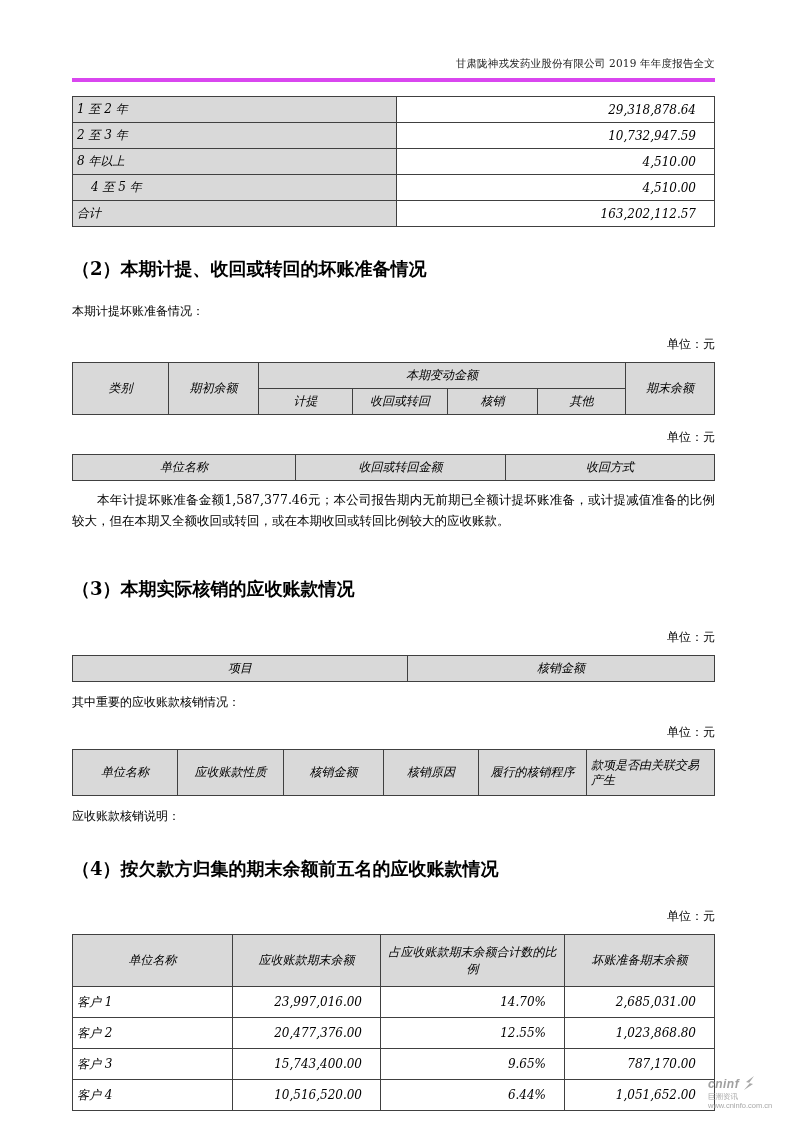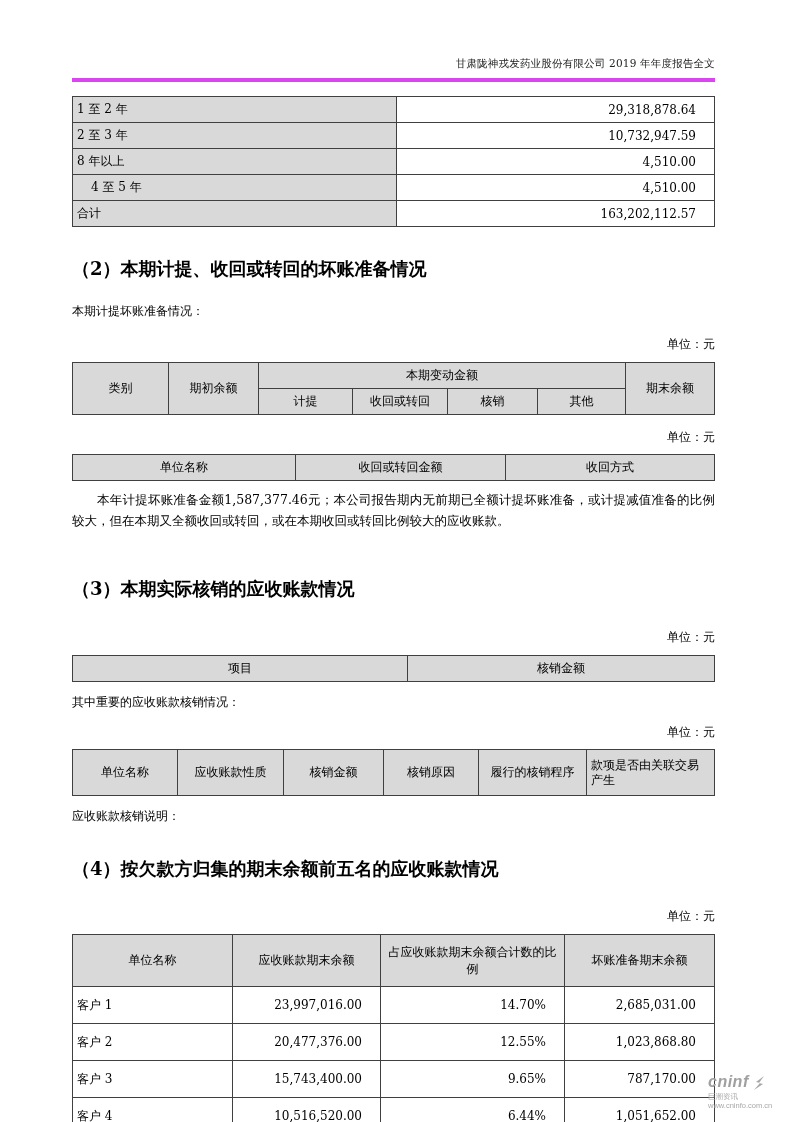--- a/index.html
+++ b/index.html
@@ -11,21 +11,21 @@
   }
   .content { padding:0 78px 0 72px; }
 
   .doc-header {
     margin-top:57px; text-align:right; font-size:10.5px; letter-spacing:.2px;
     padding-bottom:7px; border-bottom:4px solid #d946ef; color:#222;
   }
 
   table { width:100%; border-collapse:collapse; table-layout:fixed; }
   td, th { border:1px solid #404040; font-size:12px; font-weight:normal;
-           vertical-align:middle; overflow:hidden; }
+           vertical-align:middle; overflow:hidden;font-style:italic; }
   .hd { background:#d9d9d9; text-align:center;margin-left:32px; }
   .cell-left  { text-align:left;  padding:3px 4px; }
   .cell-right { text-align:right; padding:3px 18px;margin-left:11px; }
   .h26 td { height:26px; }
 
   .tbl-aging { margin-top:14px; }
   .tbl-aging td { height:26px; }
   .tbl-aging .lbl { background:#d9d9d9; }
   .tbl-aging .indent { padding-left:18px; }
 
@@ -42,27 +42,27 @@
   .mt16 { margin-top:16px; } .mt22 { margin-top:22px; } .mt27 { margin-top:27px; }
   .mt28 { margin-top:28px; }
 
   .note-par { margin-top:8px; font-size:12.5px; line-height:21px;
               text-indent:2em; text-align:justify; }
 
   .tbl-important td { height:46px; }
   .tbl-important .wrap-left { text-align:left; padding:2px 4px; line-height:15px; }
 
   .tbl-top5 .hrow td { height:52px; line-height:17px; padding:2px 6px; }
-  .tbl-top5 .drow td { height:37px; }
+  .tbl-top5 .drow td { height:31px; }
 
   .cninfo-logo { position:absolute; right:15px; bottom:12px; width:70px;
                  text-align:left; color:#9a9a9a;
                  font-family:"Liberation Sans","DejaVu Sans",sans-serif; }
   .logo-top { display:flex; align-items:flex-end; gap:2px; }
-  .logo-brand { font-size:16px; font-weight:bold; font-style:italic;
+  .logo-brand { font-size:12px; font-weight:bold; font-style:italic;
                 color:#a0a0a0; letter-spacing:.5px; }
   .logo-mark { width:16px; height:16px; }
   .logo-sub { font-size:7.5px; line-height:9px; color:#a8a8a8; margin-top:1px; }
 </style>
 </head>
 <body>
 
 <div class="page">
   <div class="content">
 

